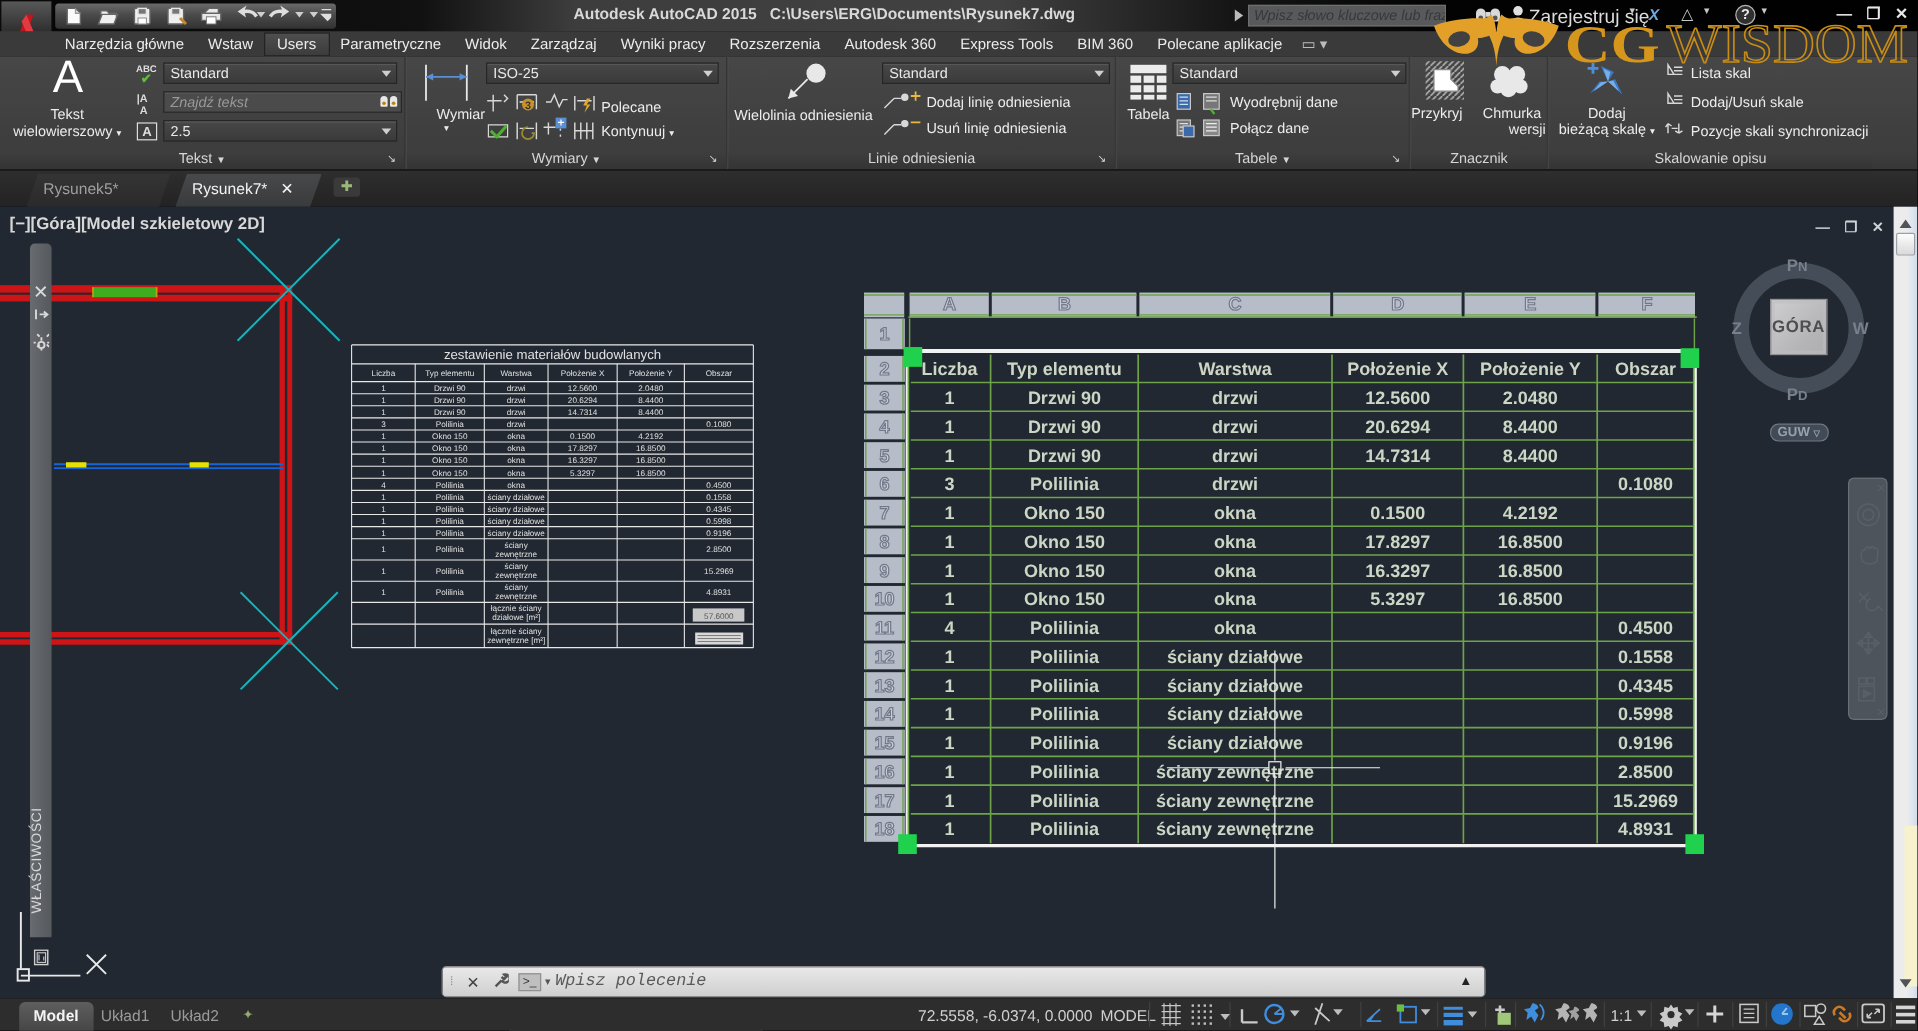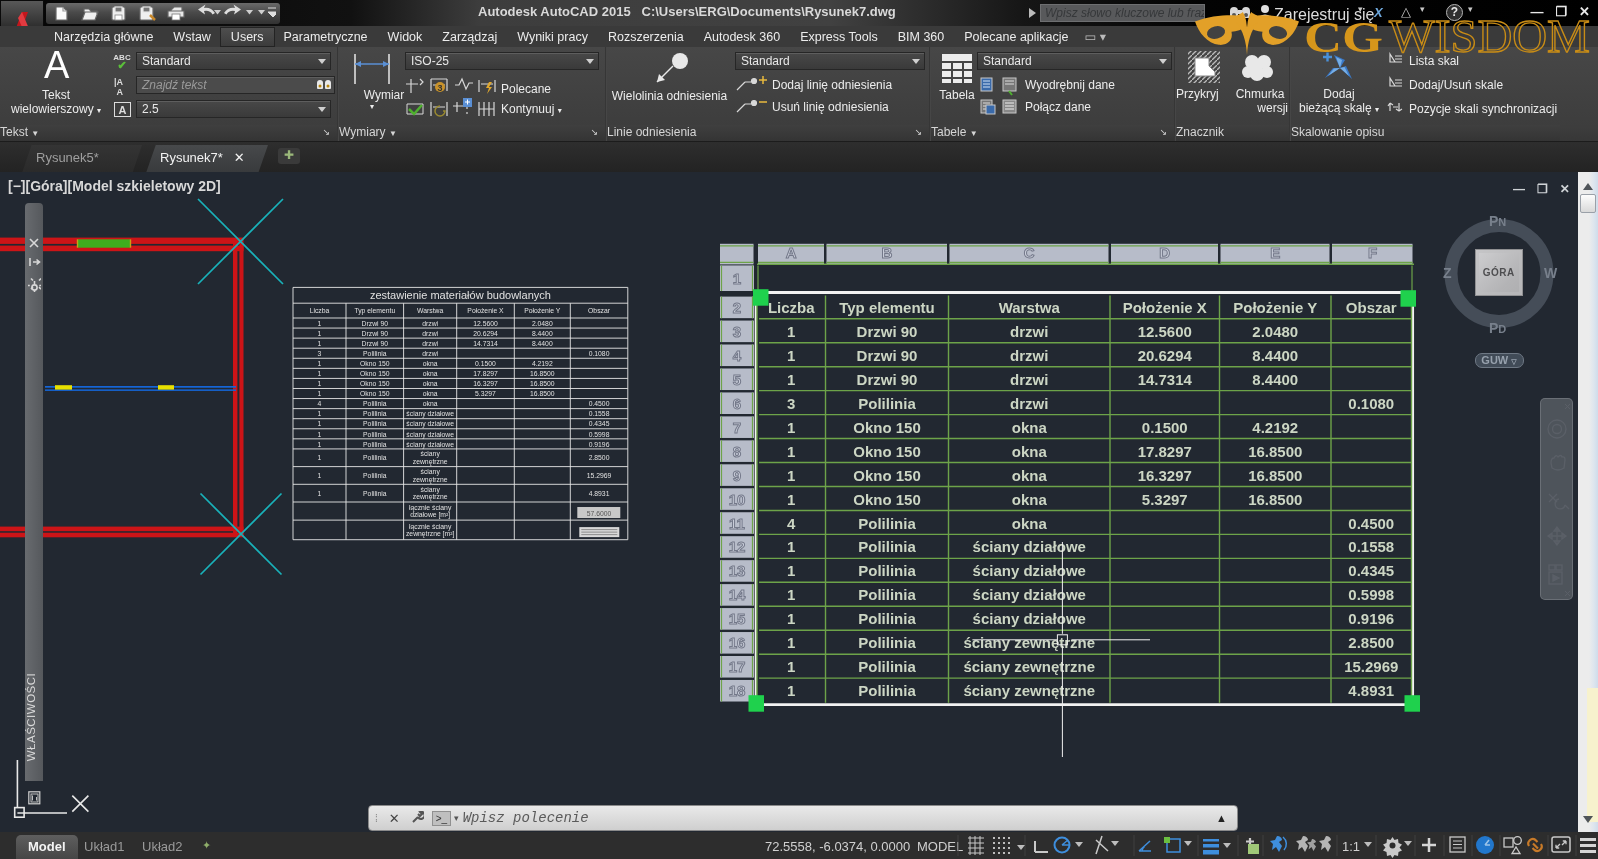--- a/index.html
+++ b/index.html
@@ -22,21 +22,21 @@
 
 
 #tabrow { left:0; top:26px; width:1598px; height:21px; background:#3a3a3a; display:flex; align-items:center; color:#ececec; font-size:12.5px; }
 #tabrow span.tab { padding:2px 10px; white-space:nowrap; }
 #tabrow span.active { background:linear-gradient(#4e4e4e,#3c3c3c); outline:1px solid #232323; }
 
 
 #ribbon { left:0; top:47px; width:1598px; height:94px; background:linear-gradient(#474747,#3d3d3d 85%,#373737); color:#e4e4e4; }
 .panel { position:absolute; top:0; height:94px; }
 .psep { position:absolute; top:0; width:2px; height:94px; background:linear-gradient(90deg,#2e2e2e,#4e4e4e); }
-.pfoot { position:absolute; top:78px; height:16px; left:0; right:0; font-size:12px; color:#d6d6d6; text-align:left; background:linear-gradient(#3f3f3f,#343434); line-height:15px; }
+.pfoot { position:absolute; top:78px; height:16px; left:0; right:0; font-size:12px; color:#d6d6d6; text-align:center; background:linear-gradient(#3f3f3f,#343434); line-height:15px; }
 .dd { position:absolute; height:18px; background:linear-gradient(#484848,#3a3a3a); border:1px solid #262626; box-shadow:inset 0 1px 0 #5e5e5e; color:#e8e8e8; font-size:12px; padding:1px 5px; }
 .dd .ar { position:absolute; right:4px; top:6px; width:0; height:0; border:4px solid transparent; border-top:5px solid #cfcfcf; }
 .rlbl { font-size:12px; color:#ececec; white-space:nowrap; }
 
 
 #doctabs { left:0; top:141px; width:1598px; height:31px; background:linear-gradient(#2e2e2e,#232323); border-top:1px solid #1c1c1c; }
 .dtab { position:absolute; top:3px; height:28px; font-size:13px; padding:5px 14px; white-space:nowrap; }
 #dtab1 { left:22px; color:#9f9f9f; background:linear-gradient(#343434,#2a2a2a); width:120px; clip-path:polygon(8% 0,100% 0,92% 100%,0 100%); }
 #dtab2 { left:146px; color:#f2f2f2; background:linear-gradient(#47494b,#383a3c); width:122px; clip-path:polygon(8% 0,100% 0,92% 100%,0 100%); }
 #dplus { left:278px; top:6px; width:22px; height:16px; background:#3a3a3a; border-radius:3px; color:#9bb87a; text-align:center; font-size:12px; line-height:15px; }
@@ -683,21 +683,21 @@
   <path d="M110.4 10 V101.8 M110.4 113.8 V225"></path>
   <rect x="105.4" y="102.8" width="10" height="10"></rect>
  </g>
 </svg>
 
 <div class="abs" style="left:1444px;top:38px;width:120px;height:150px;color:#78808c;font-weight:bold">
  <svg class="abs" style="left:0;top:0" width="120" height="130">
   <circle cx="55" cy="63.5" r="48" fill="none" stroke="#454d58" stroke-width="13"></circle>
  </svg>
  <div class="abs" style="left:30.5px;top:38.8px;width:48.5px;height:47.4px;background:linear-gradient(135deg,#cfcfd1,#b4b4b6 70%,#aeaeb0);border:1px solid #909092;box-shadow:inset 0 0 0 3px rgba(190,190,192,0.55);display:flex;align-items:center;justify-content:center">
-   <div style="font-size:10px;color:#4e4e50;letter-spacing:0.5px">GÓRA</div>
+   <div style="font-size:14px;color:#4e4e50;letter-spacing:0.5px">GÓRA</div>
  </div>
  <div class="abs" style="left:45px;top:3px;font-size:14px">P<span style="font-size:11px">N</span></div>
  <div class="abs" style="left:-1px;top:55px;font-size:14px">Z</div>
  <div class="abs" style="left:100px;top:55px;font-size:14px">W</div>
  <div class="abs" style="left:45px;top:110px;font-size:14px">P<span style="font-size:11px">D</span></div>
  <div class="abs" style="left:30.5px;top:143px;width:49px;height:15px;background:#414b57;border:1px solid #6e7884;border-radius:7px;color:#97a1ad;font-size:11px;text-align:center;line-height:13px">GUW <span style="font-size:7px">▽</span></div>
 </div>
 
 <div class="abs" style="left:1540px;top:226px;width:33px;height:202px;background:rgba(115,120,126,0.55);border:1px solid rgba(150,155,160,0.4);border-radius:5px">
  <svg width="33" height="202">

